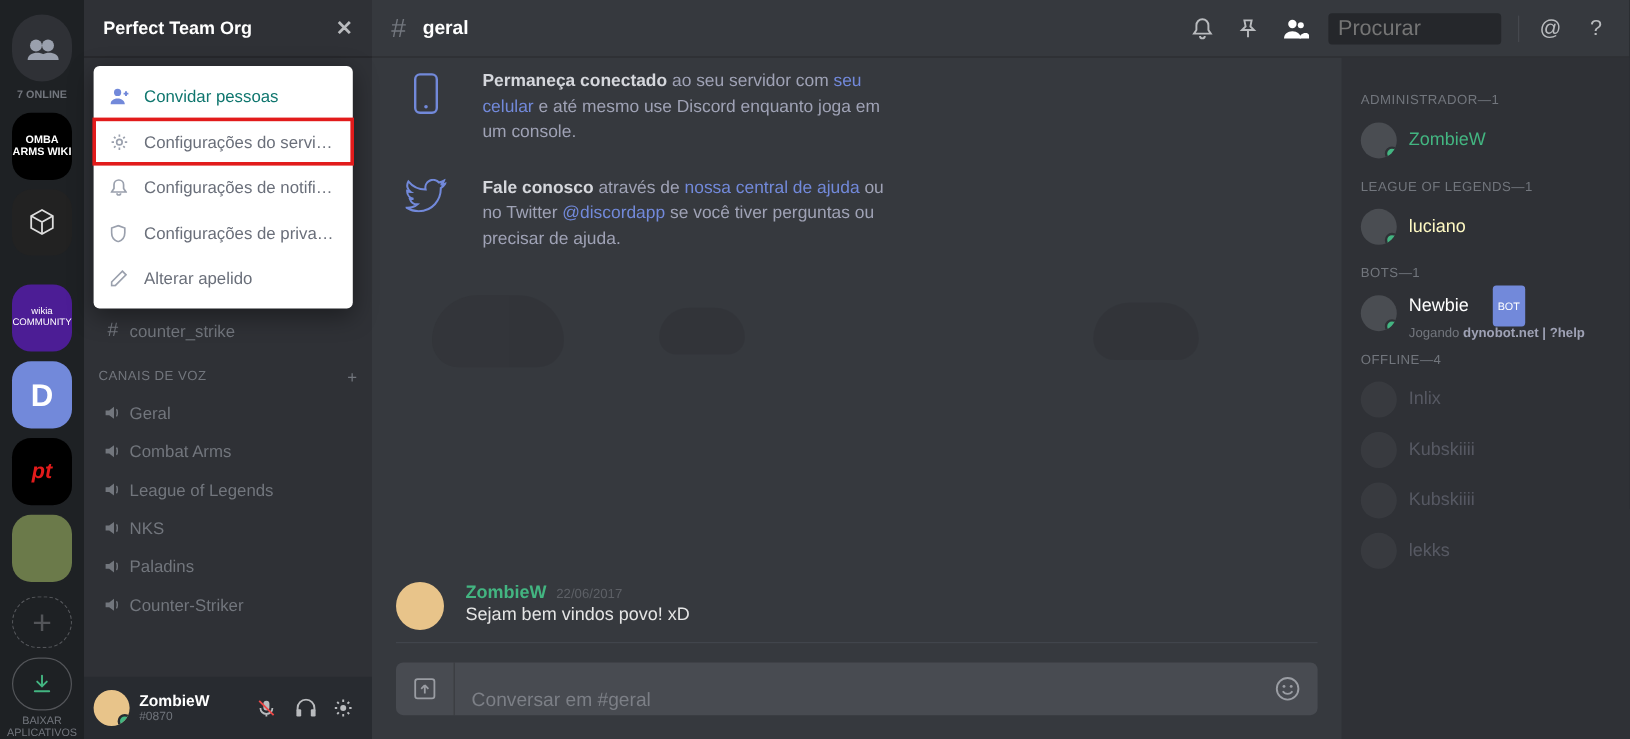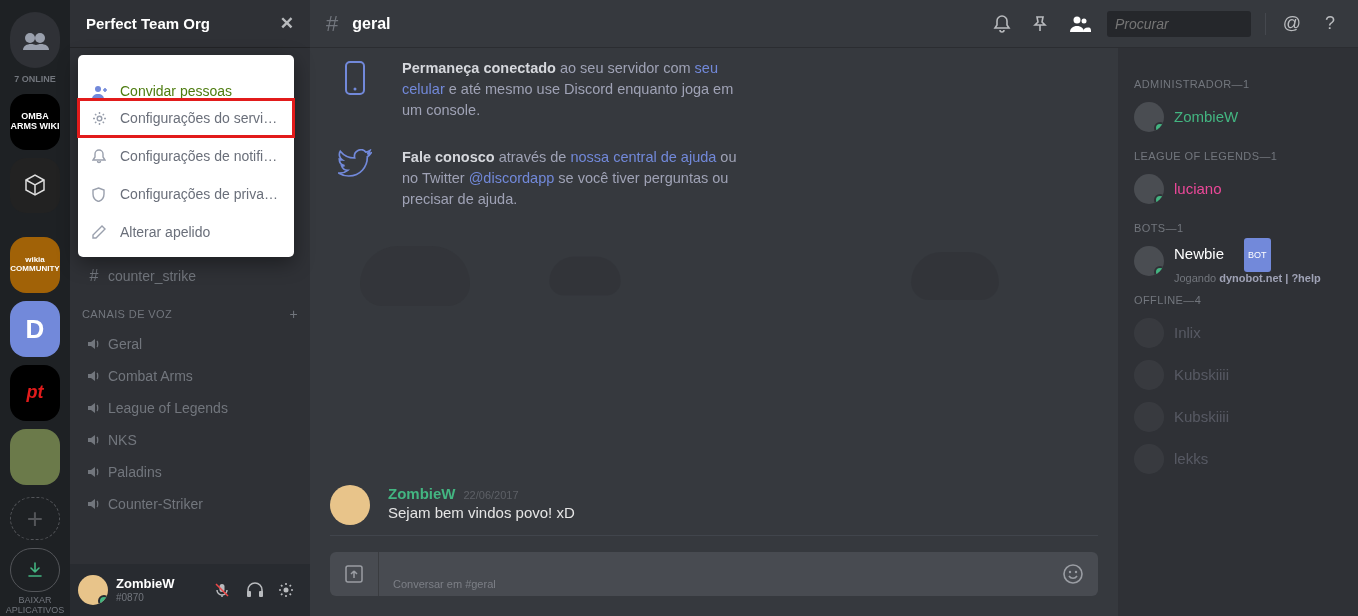--- a/index.html
+++ b/index.html
@@ -34,21 +34,21 @@
 .user-ctrl { color:#b9bbbe; font-size:15px; width:24px; text-align:center; cursor:pointer; }
 
 .main-col { flex:1; display:flex; flex-direction:column; background:#36393e; min-width:0; }
 .top-bar { height:48px; display:flex; align-items:center; padding:0 16px; border-bottom:1px solid #2b2d31; gap:14px; }
 .top-hash { color:#72767d; font-size:22px; font-weight:300; }
 .top-title { color:#fff; font-weight:700; font-size:16px; }
 .top-spacer { flex:1; }
 .top-icon { color:#b9bbbe; font-size:18px; width:24px; text-align:center; cursor:pointer; }
 .top-icon.active { color:#fff; }
 .search-box { width:144px; height:26px; background:#25272b; border-radius:3px; display:flex; align-items:center; padding:0 8px; color:#72767d; font-size:13px; gap:6px; }
-.search-box input { background:none; border:none; outline:none; color:#c9ccd1; font-size:14px; flex:1;font-style:italic; }
+.search-box input { background:none; border:none; outline:none; color:#c9ccd1; font-size:18px; flex:1; }
 .top-divider { width:1px; height:22px; background:#45484e; }
 
 .chat-body { flex:1; display:flex; min-height:0; }
 .messages { flex:1; display:flex; flex-direction:column; min-width:0; }
 .welcome { flex:1; padding:10px 20px; overflow:hidden; }
 .welcome-row { display:flex; gap:22px; margin-bottom:26px; }
 .welcome-ico { width:50px; display:flex; justify-content:center; color:#7289da; font-size:26px; padding-top:2px; flex:none; }
 .welcome-txt { color:#9fa2b5; font-size:14.5px; line-height:1.45; max-width:340px; }
 .welcome-txt b { color:#d5d7dc; font-weight:600; }
 .welcome-txt a { color:#7289da; text-decoration:none; }
@@ -58,36 +58,36 @@
 .msg { display:flex; gap:18px; padding:10px 20px; }
 .msg .avatar { width:40px; height:40px; border-radius:20px; flex:none;}
 .msg-head { display:flex; align-items:baseline; gap:8px; }
 .msg-author { color:#43b581; font-weight:600; font-size:15px; }
 .msg-time { color:#5d6066; font-size:11px; }
 .msg-text { color:#e5e5e5; font-size:15px; margin-top:2px; }
 .msg-sep { border:none; border-top:1px solid #41454c; margin:0 20px; }
 .input-row { padding:16px 20px 20px; }
 .input-box { height:44px; background:#484b51; border-radius:6px; display:flex; align-items:center; padding:0 14px; gap:14px; }
 .input-box .up { color:#9a9da3; font-size:18px; border-right:1px solid #3a3c40; padding-right:14px; height:100%; display:flex; align-items:center; }
-.input-box .ph { color:#7c7f86; font-size:11px; flex:1;margin-top:20px; }
+.input-box .ph { color:#7c7f86; font-size:16px; flex:1;margin-top:20px; }
 .input-box .emoji { color:#9a9da3; font-size:18px; }
 
 .members-col { width:240px; background:#2f3136; padding:18px 8px; overflow:hidden; }
 .mem-head { font-size:11px; color:#72767d; text-transform:uppercase; padding:0 8px; margin:12px 0 6px; letter-spacing:.4px; }
 .mem { height:42px; display:flex; align-items:center; gap:10px; padding:0 8px; border-radius:3px; cursor:pointer; }
 .mem .avatar { width:30px; height:30px; border-radius:15px; }
 .mem-name { font-size:15px; font-weight:500; }
 .mem-sub { font-size:11px; color:#72767d; line-height:1.1; }
 .bot-tag { display:inline-block; background:#7289da; color:#fff; font-size:9px; font-weight:400; padding:12px 4px; border-radius:3px; margin-left:20px; vertical-align:1px; }
 .offline { opacity:.35; }
 
 .dropdown { position:absolute; top:55px; left:78px; width:216px; background:#fff; border-radius:5px; box-shadow:0 6px 20px rgba(0,0,0,.4); padding:6px 0; z-index:50; }
 .dd-item { height:38px; display:flex; align-items:center; gap:12px; padding:0 14px; color:#6a6f7a; font-size:14px; cursor:pointer; white-space:nowrap; overflow:hidden; text-overflow:ellipsis; }
 .dd-item .i { width:16px; text-align:center; color:#9aa0ad; font-size:15px; flex:none; }
-.dd-item.invite { color:#4d7c0f;align-items:flex-end; }
+.dd-item.invite { color:#0f766e; }
 .dd-item.invite .i { color:#7289da; }
 .dd-item.hl { outline:3px solid #e21b1b; outline-offset:-2px; }
 svg { display:block; }
 </style>
 </head>
 <body>
 
 <div class="guild-col">
   <div class="guild-icon">
     <svg width="28" height="20" viewBox="0 0 28 20">
@@ -98,21 +98,21 @@
       </svg>
   </div>
   <div class="guild-status">7 ONLINE</div>
   <div class="guild-icon" style="border-radius:16px;background:#000;font-weight:800;font-size:9px;">OMBA ARMS WIKI</div>
   <div class="guild-icon" style="border-radius:16px;background:#222;">
     <svg width="26" height="26" viewBox="0 0 26 26">
         <path d="M4 8 L13 3 L22 8 L22 18 L13 23 L4 18 Z" fill="none" stroke="#ddd" stroke-width="1.5"></path>
         <path d="M4 8 L13 13 L22 8 M13 13 L13 23" stroke="#ddd" stroke-width="1.5" fill="none"></path>
       </svg>
   </div>
-  <div class="guild-icon" style="border-radius:16px;background:#a16207;font-size:8px;font-weight:700;margin-top:20px;">wikia COMMUNITY</div>
+  <div class="guild-icon" style="border-radius:16px;background:#4c1d95;font-size:8px;font-weight:400;margin-top:20px;">wikia COMMUNITY</div>
   <div class="guild-icon active" style="background:#7289da;color:#fff;font-size:26px;font-weight:700;">D</div>
   <div class="guild-icon" style="border-radius:16px;background:#000;color:#e21b1b;font-size:18px;font-weight:900;font-style:italic;">pt</div>
   <div class="guild-icon" style="border-radius:16px;background:#6b7a4a;"></div>
   <div class="guild-add">+</div>
   <div class="guild-dl">
     <svg width="18" height="18" viewBox="0 0 18 18">
         <path d="M9 2v9m0 0l-4-4m4 4l4-4M3 15h12" stroke="#43b581" stroke-width="1.6" fill="none" stroke-linecap="round"></path>
       </svg>
   </div>
   <div class="guild-dl-label">BAIXAR APLICATIVOS</div>
@@ -327,21 +327,21 @@
             <div class="avatar" style="background: rgb(74, 77, 82);">
               <span class="status-dot" style="background: rgb(67, 181, 129); border-color: rgb(47, 49, 54);"></span>
             </div>
             <div style="line-height: 1.15;"><span class="mem-name" style="color:#43b581">ZombieW</span></div>
           </div>
           <div class="mem-head">LEAGUE OF LEGENDS—1</div>
           <div class="mem">
             <div class="avatar" style="background: rgb(74, 77, 82);">
               <span class="status-dot" style="background: rgb(67, 181, 129); border-color: rgb(47, 49, 54);"></span>
             </div>
-            <div style="line-height: 1.15;"><span class="mem-name" style="color:#ec4899">luciano</span></div>
+            <div style="line-height: 1.15;"><span class="mem-name" style="color:#fef9c3">luciano</span></div>
           </div>
           <div class="mem-head">BOTS—1</div>
           <div class="mem">
             <div class="avatar" style="background: rgb(74, 77, 82);">
               <span class="status-dot" style="background: rgb(67, 181, 129); border-color: rgb(47, 49, 54);"></span>
             </div>
             <div style="line-height: 1.15;"><span class="mem-name" style="color:#ffffff">Newbie</span><span class="bot-tag">BOT</span><div class="mem-sub">Jogando <b style="color:#9fa2b5">dynobot.net | ?help</b></div></div>
           </div>
           <div class="mem-head">OFFLINE—4</div>
           <div class="mem offline">

